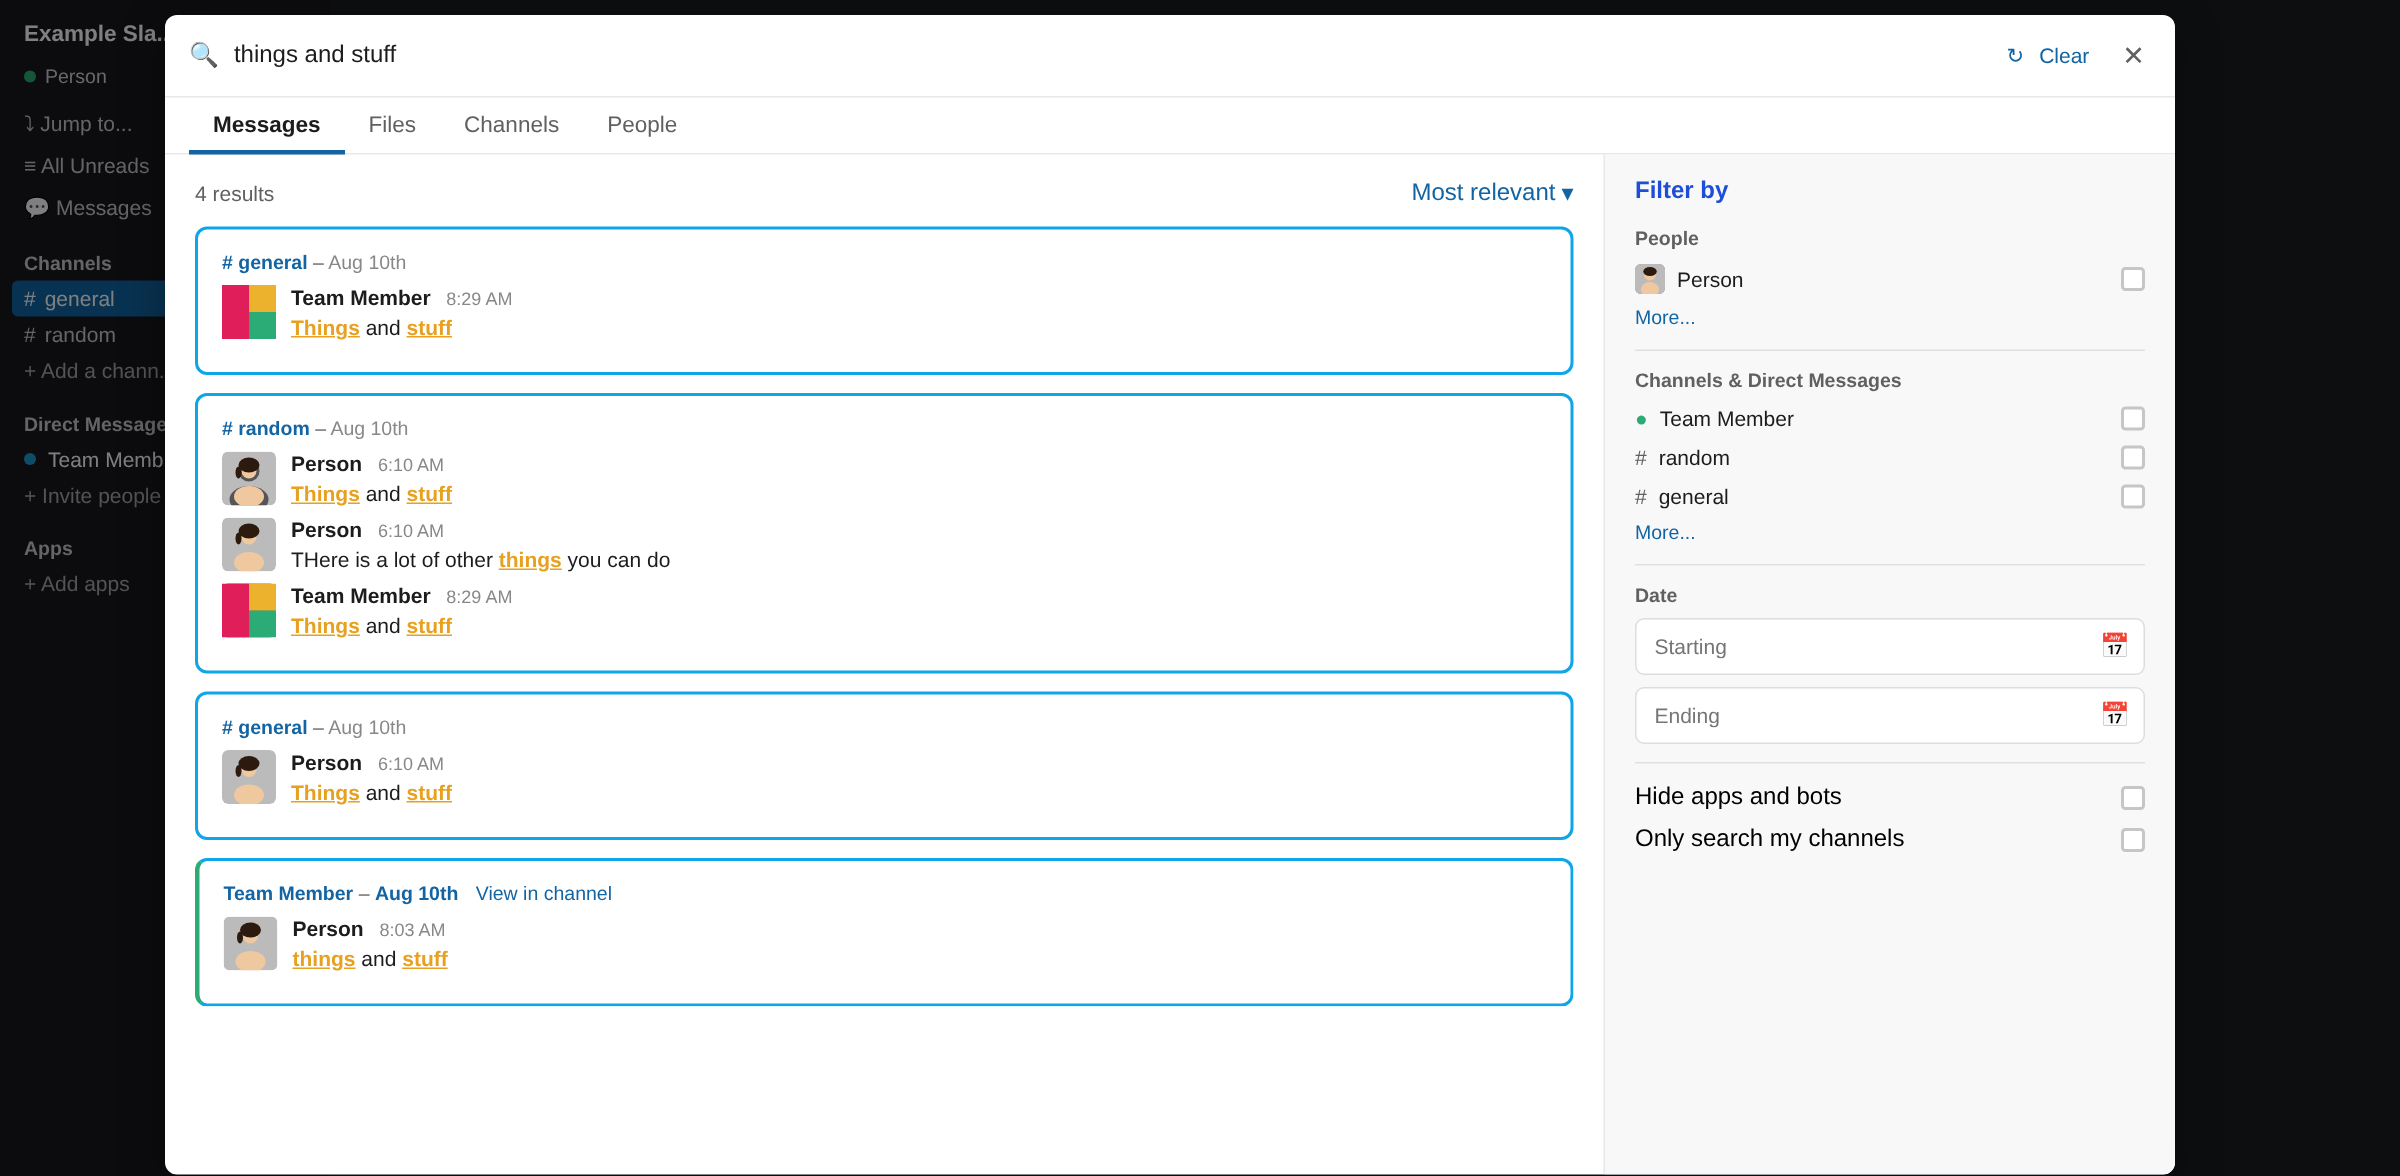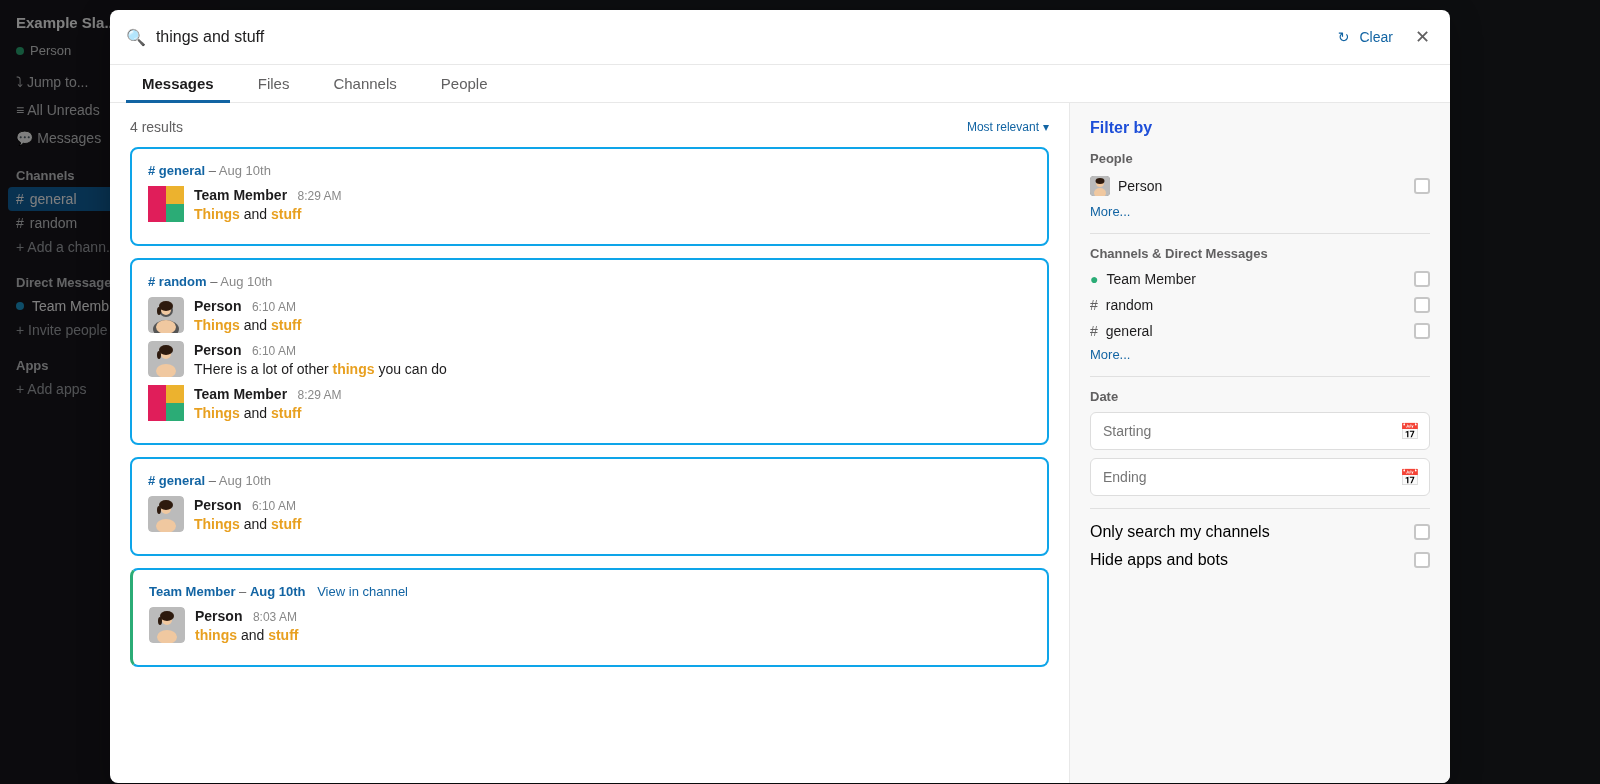--- a/index.html
+++ b/index.html
@@ -154,21 +154,21 @@
       border: none;
       cursor: pointer;
       font-size: 18px;
       color: #616061;
       padding: 4px;
     }
 
     
     .tabs-row {
       display: flex;
-      gap: 12px;
+      gap: 0;
       padding: 0 16px;
       border-bottom: 1px solid #e8e8e8;
     }
     .tab {
       padding: 10px 16px 8px;
       font-size: 15px;
       color: #616061;
       cursor: pointer;
       border-bottom: 3px solid transparent;
       margin-bottom: -1px;
@@ -199,21 +199,21 @@
       margin-bottom: 12px;
     }
     .results-count {
       font-size: 14px;
       color: #616061;
     }
     .sort-dropdown {
       display: flex;
       align-items: center;
       gap: 4px;
-      font-size: 12px;
+      font-size: 16px;
       color: #1264a3;
       cursor: pointer;
     }
 
     
     .result-card {
       border: 2px solid #0ea5e9;
       border-radius: 8px;
       padding: 14px 16px;
       margin-bottom: 12px;
@@ -265,20 +265,21 @@
       margin-left: 6px;
     }
     .message-text {
       font-size: 14px;
       color: #1d1c1d;
       margin-top: 2px;
     }
     .message-text .highlight {
       color: #e8a020;
       font-weight: 600;
+      text-decoration: underline;
     }
 
     
     .filter-area {
       width: 380px;
       flex-shrink: 0;
       padding: 16px 20px;
       overflow-y: auto;
       background: #f8f8f8;
     }
@@ -670,23 +671,23 @@
         <span class="cal-icon">📅</span>
       </div>
       <div class="date-input-wrap">
         <input class="date-input" type="text" placeholder="Ending" style="">
         <span class="cal-icon">📅</span>
       </div>
 
       <hr class="filter-divider">
 
       <div class="filter-item">
+        <span>Hide apps and bots</span>
+        <div class="filter-checkbox"></div>
+      </div>
+      <div class="filter-item">
         <span>Only search my channels</span>
         <div class="filter-checkbox"></div>
       </div>
-      <div class="filter-item">
-        <span>Hide apps and bots</span>
-        <div class="filter-checkbox"></div>
-      </div>
     </div>
 
   </div>
 </div>
 
 </body></html>

